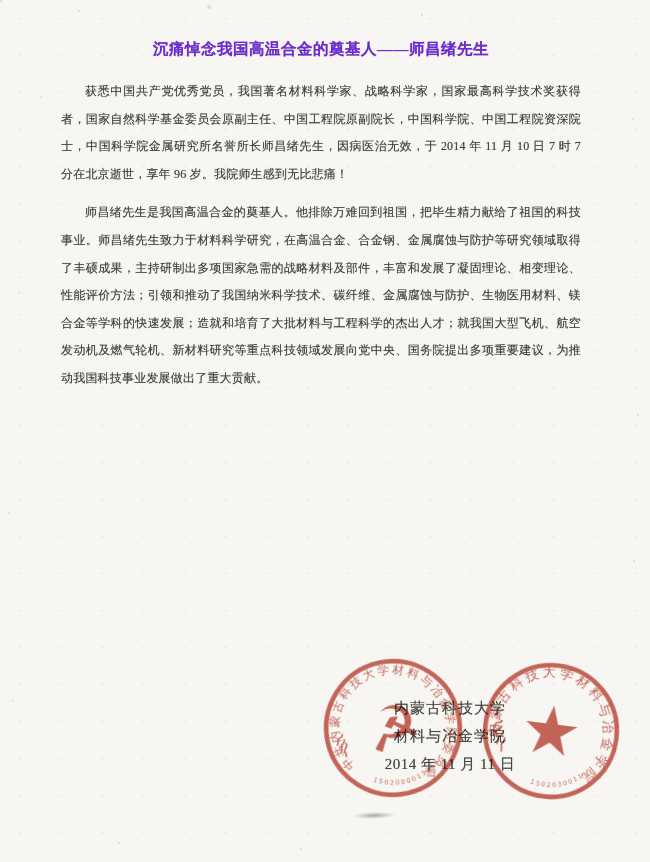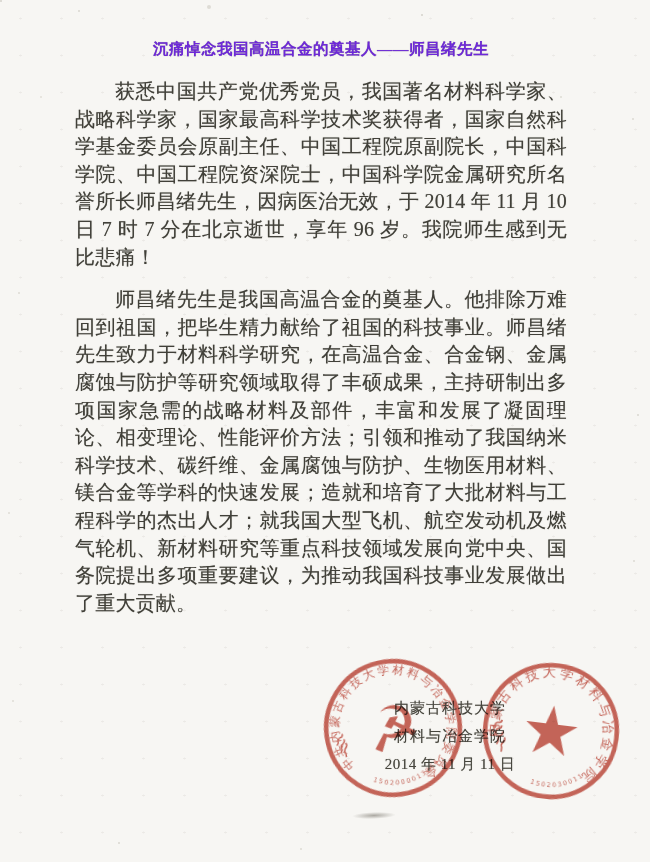--- a/index.html
+++ b/index.html
@@ -29,25 +29,25 @@
   .content{
     position:absolute;left:59px;top:36px;width:524px;
     color:#414039;
   }
   .title{
     font-size:15.5px;line-height:26px;font-weight:bold;
     text-align:center;letter-spacing:.5px;margin:0 0 16px 0;color:#6d28d9;
     text-shadow:0 0 .7px rgba(70,68,60,.55);
   }
   .para{
-    margin:16px;font-size:20px;line-height:27.6px;
+    margin:2px;font-size:12px;line-height:27.6px;
     text-align:justify;text-indent:2em;letter-spacing:.2px;
     text-shadow:0 0 .7px rgba(70,68,60,.5);
   }
-  .para + .para{margin-top:11px;font-family:Liberation Mono, monospace;}
+  .para + .para{margin-top:11px;}
   .signature{
     position:absolute;left:376px;top:694px;width:148px;
     text-align:center;color:#46453d;font-size:15px;line-height:28px;
     letter-spacing:1px;text-shadow:0 0 .7px rgba(70,68,60,.5);
   }
   .sig-date{letter-spacing:.5px;text-align:center;}
   .stamp{
     position:absolute;mix-blend-mode:multiply;opacity:.82;
     filter:blur(.35px);
   }

